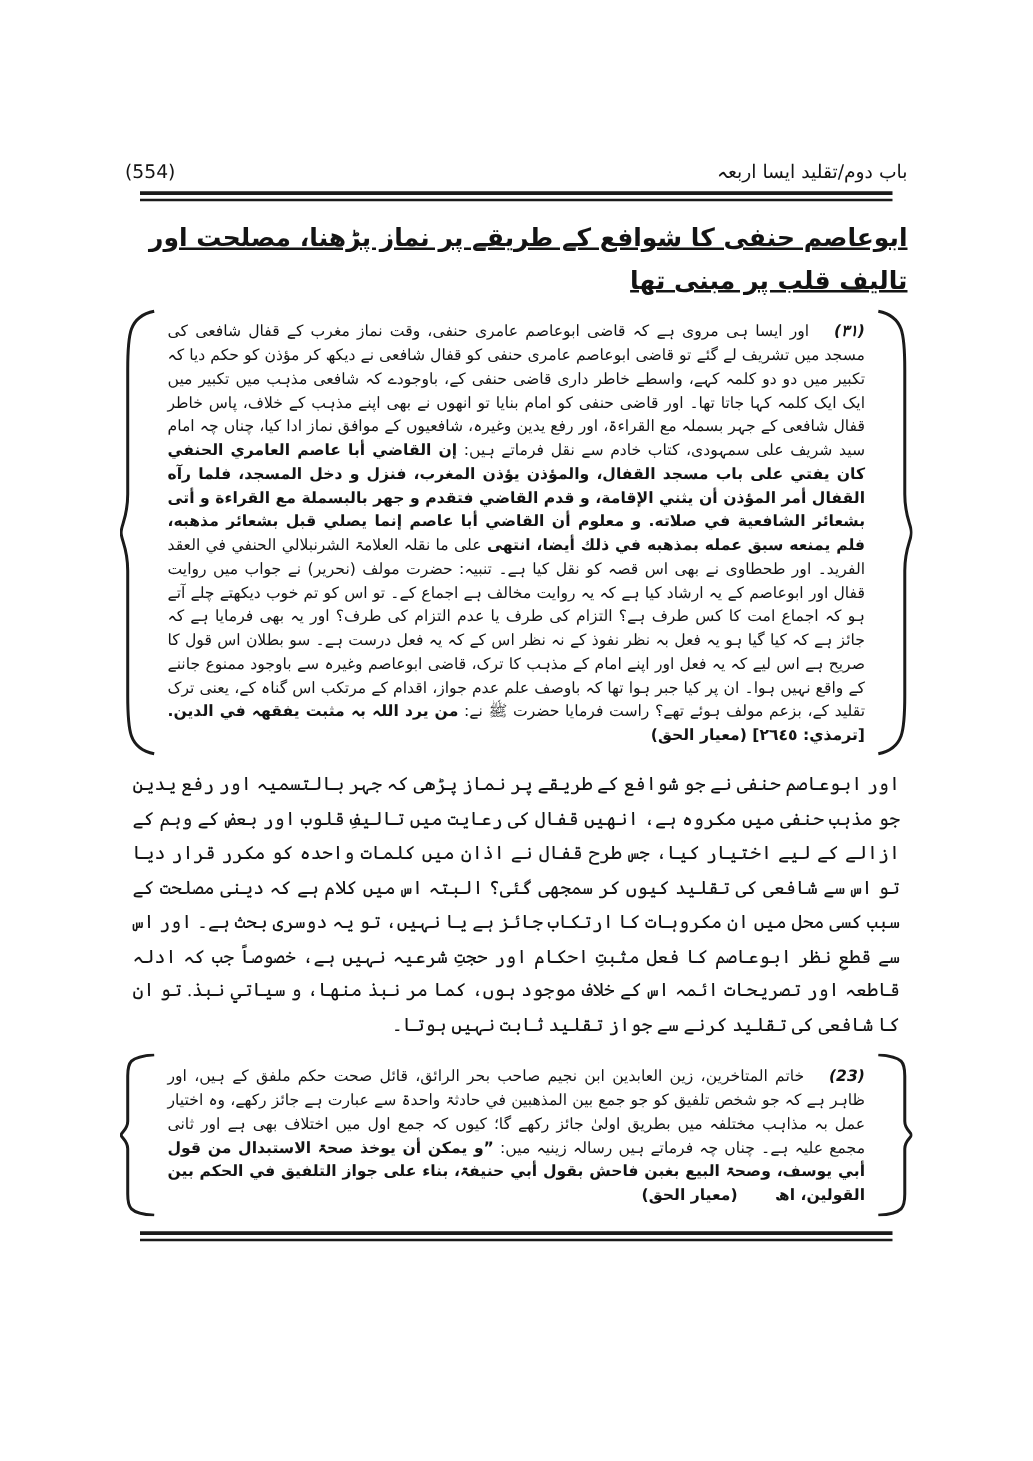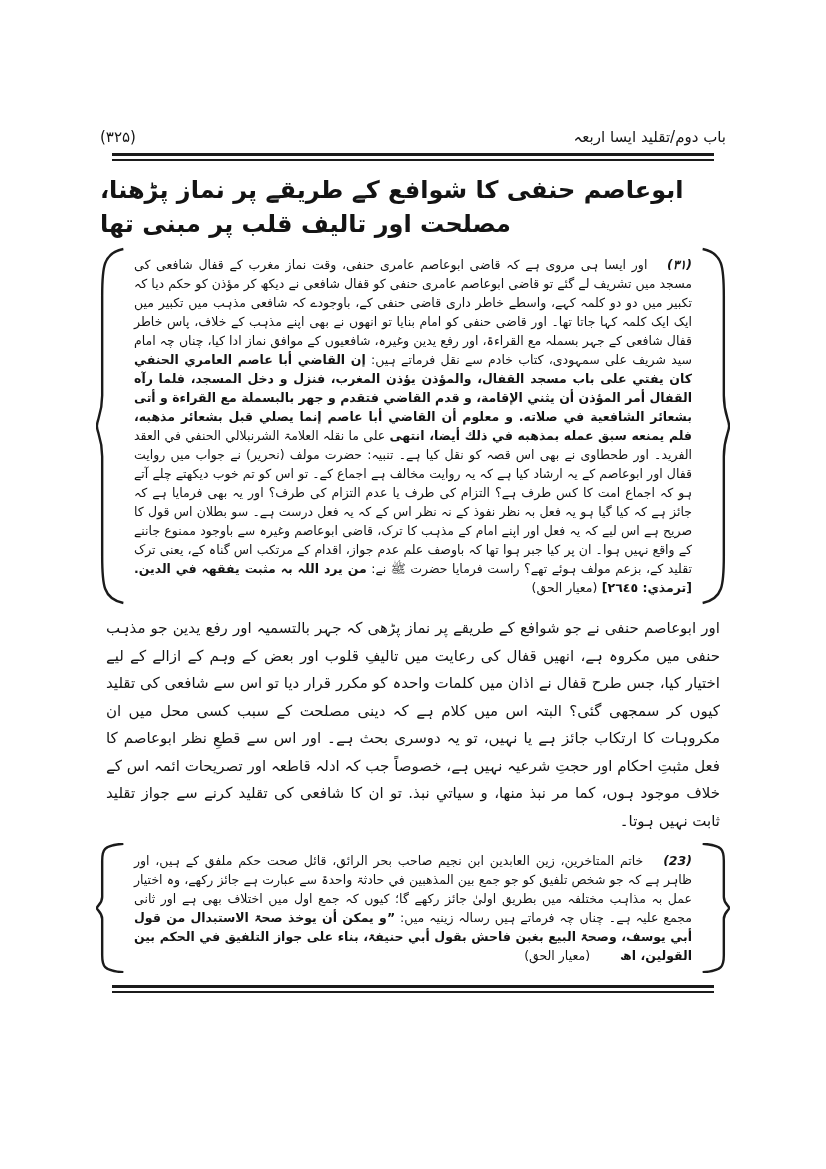--- a/index.html
+++ b/index.html
@@ -20,65 +20,67 @@
     font-size:15px;line-height:22px;
   }
   .page-num{direction:ltr;}
   .double-rule{
     height:3px;
     border-top:3px solid #1b1b1b;
     border-bottom:2px solid #1b1b1b;
     margin:5px 12px 0 12px;
   }
   .main-title{
-    text-align:left;
+    text-align:right;
     font-weight:bold;
-    font-size:24px;
+    font-size:20px;
     line-height:34px;
     margin:12px 0 6px 0;
+    text-decoration:underline;
   }
   .quote-block{
     position:relative;
     margin:6px 0 10px 0;
     padding:8px 34px;
   }
   .brace{
     position:absolute;top:0;bottom:0;width:30px;
   }
   .brace.right{right:-4px;}
   .brace.left{left:-4px;}
   .brace svg{width:100%;height:100%;display:block;}
   .quote-text{
     font-size:12.5px;
     line-height:19px;
     text-align:justify;
   }
   .q31{min-height:340px;}
   .arabic-bold{font-weight:bold;}
   .num-label{font-weight:bold;letter-spacing:1px;margin-left:14px;font-style:italic;}
-  .src-label{font-weight:normal;margin-top:44px;}
+  .src-label{font-weight:bold;margin-top:44px;}
   .src-gap{margin-right:26px;}
   .body-para{
     font-size:15px;
     line-height:27.5px;
     text-align:justify;
     margin:4px 6px 8px 6px;
+    font-family:Liberation Serif, serif;
   }
   .body-para.last{margin-bottom:10px;}
   .rule-bottom{margin-top:12px;}
   [data-name]{}
 </style>
 </head>
 <body>
 
 <div class="page" data-name="book-page">
 
   <div class="header-row" data-name="page-header">
     <span data-name="chapter-heading">باب دوم/تقلید ایسا اربعہ</span>
-    <span class="page-num" data-name="page-number">(۳۲۵)</span>
+    <span class="page-num" data-name="page-number">(554)</span>
   </div>
 
   <div class="double-rule" data-name="header-divider"></div>
 
   <div class="main-title" data-name="section-title">ابوعاصم حنفی کا شوافع کے طریقے پر نماز پڑھنا، مصلحت اور تالیف قلب پر مبنی تھا</div>
 
   <div class="quote-block q31" data-name="quote-block-31">
     <div class="brace right" data-name="right-brace-icon">
       <svg viewBox="0 0 34 352" preserveAspectRatio="none" aria-hidden="true">
         <path d="M3,2 C26,6 27,20 27,48 L27,146 C27,164 33,170 33,176 C33,182 27,188 27,206 L27,304 C27,332 26,346 3,350" fill="none" stroke="#1b1b1b" stroke-width="2.4" vector-effect="non-scaling-stroke"></path>

